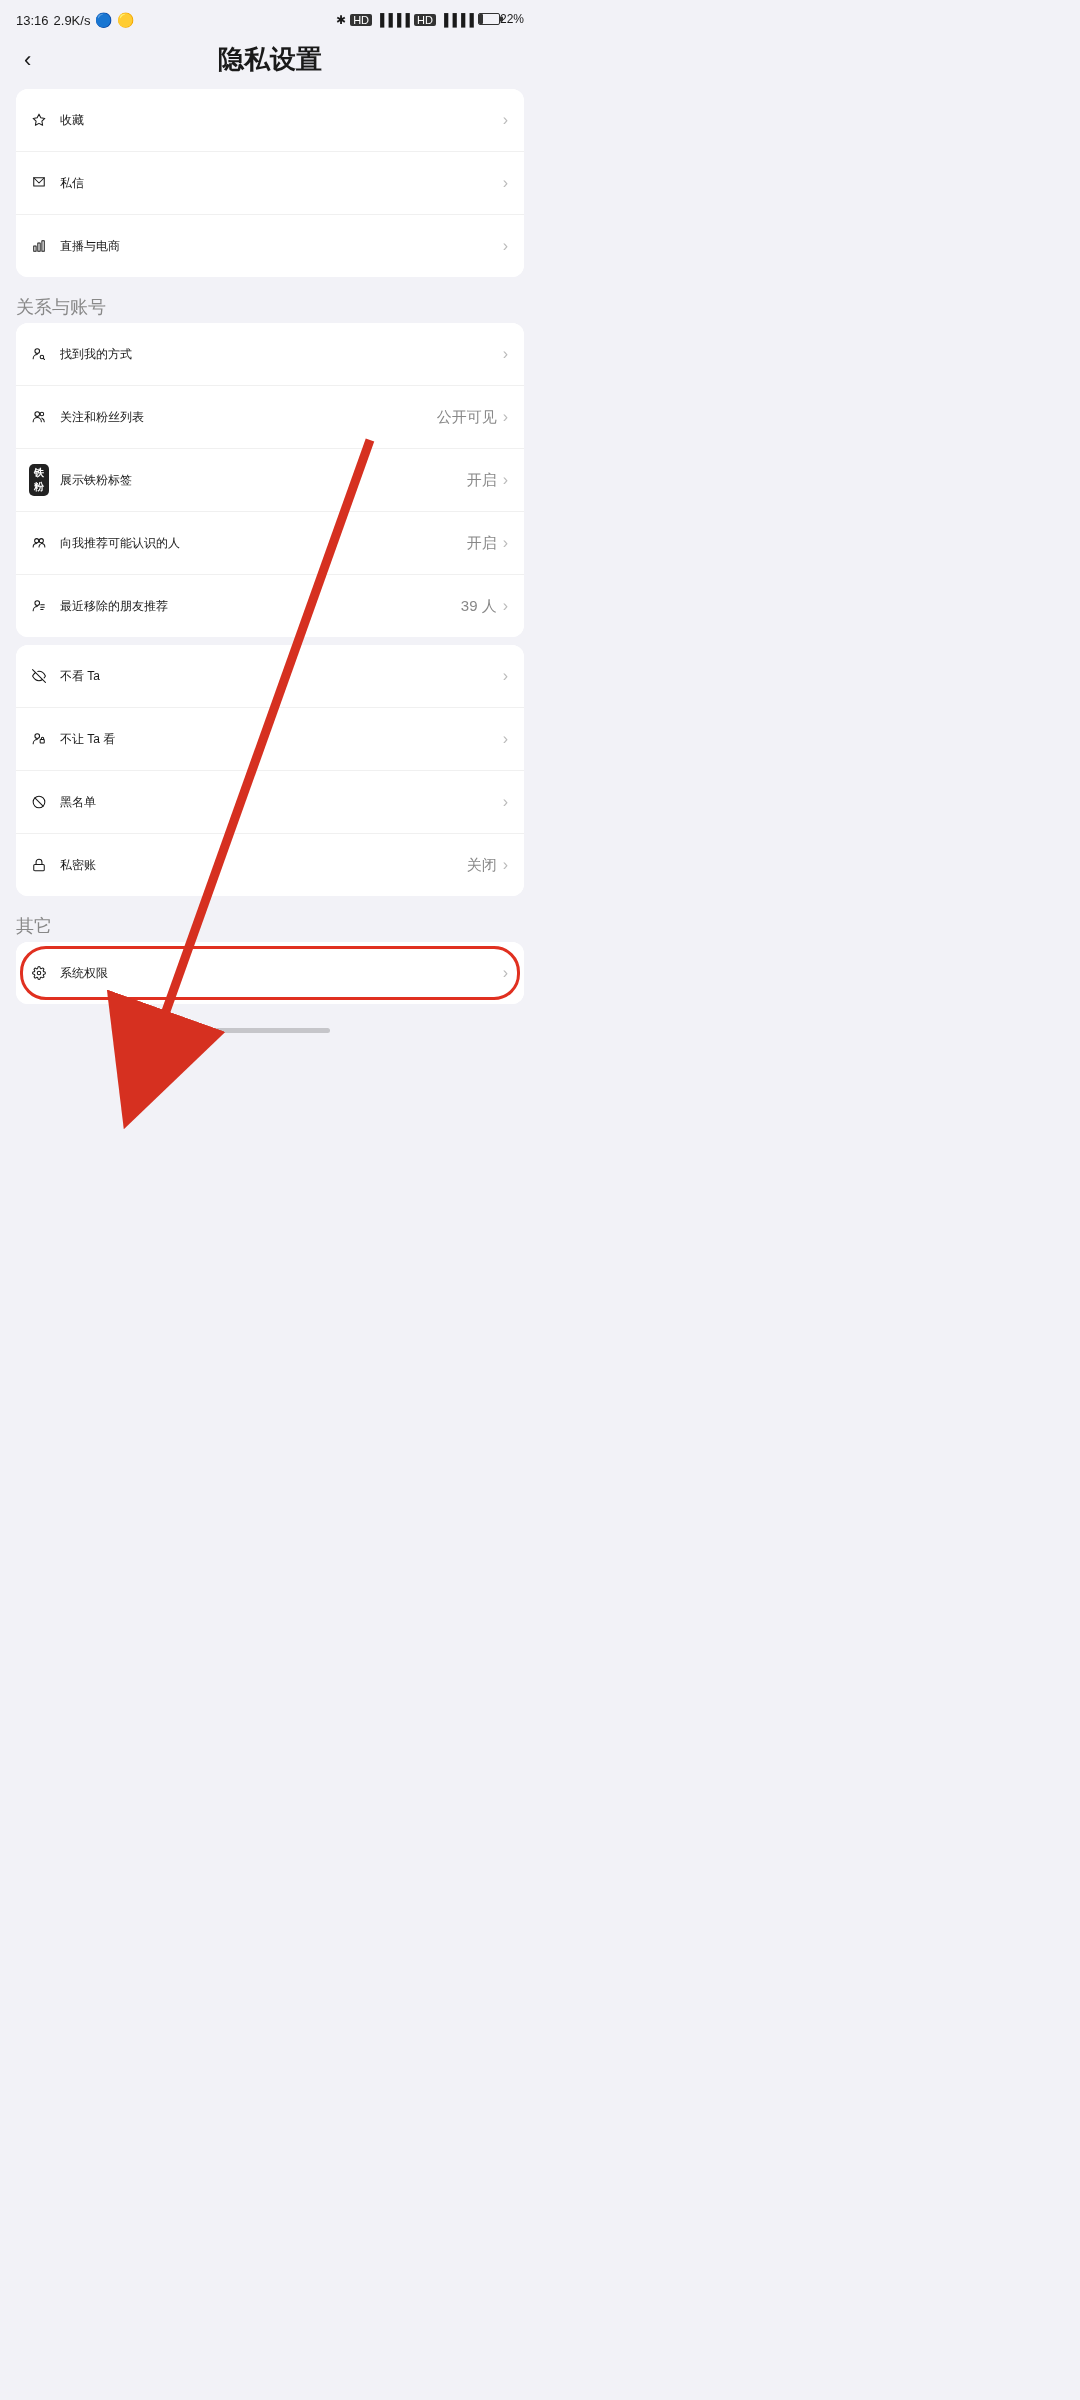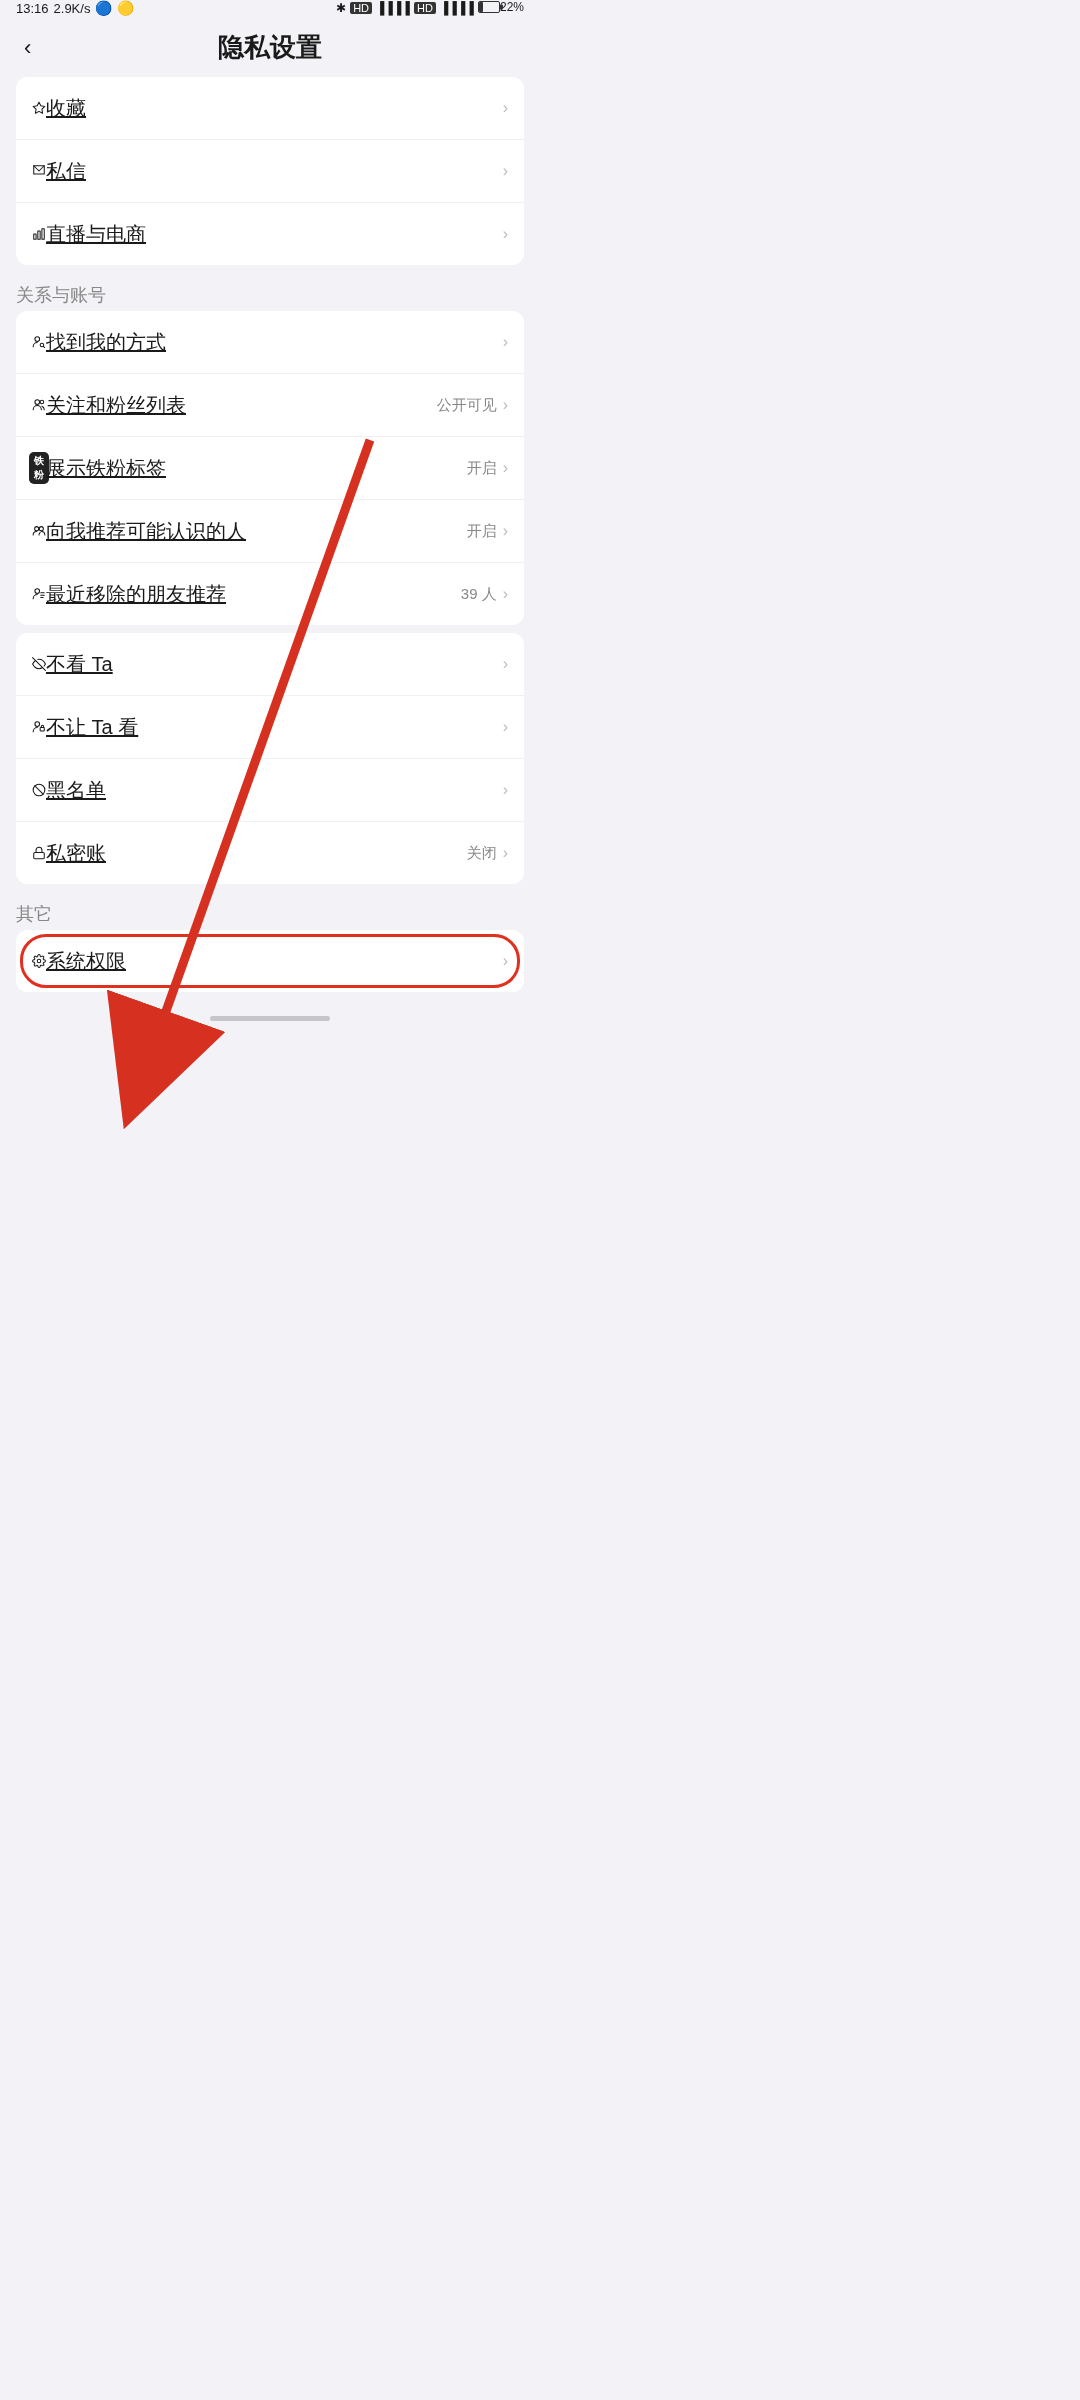--- a/index.html
+++ b/index.html
@@ -14,21 +14,21 @@
       color: #1a1a1a;
       position: relative;
       overflow-x: hidden;
     }
 
     
     .status-bar {
       display: flex;
       justify-content: space-between;
       align-items: center;
-      padding: 0 16px 4px;
+      padding: 12px 16px 4px;
       background: #f2f2f7;
       font-size: 13px;
       font-weight: 500;
       color: #1a1a1a;
     }
     .status-left { display: flex; align-items: center; gap: 5px; }
     .status-right { display: flex; align-items: center; gap: 4px; font-size: 12px; }
 
     
     .nav-bar {
@@ -79,31 +79,30 @@
       position: relative;
     }
     .list-item:last-child { border-bottom: none; }
 
     .item-icon {
       width: 14px;
       height: 30px;
       display: flex;
       align-items: center;
       justify-content: center;
-      margin-right: 0;
+      margin-right: 14px;
       flex-shrink: 0;
       font-size: 20px;
       color: #333;
     }
 
     .item-text {
       flex: 1;
-      font-size: 20px;
-      color: #1a1a1a;
-      text-decoration: underline;
+      font-size: 12px;
+      color: #1a1a1a;
     }
 
     .item-value {
       font-size: 15px;
       color: #888;
       margin-right: 6px;
     }
 
     .chevron {
       font-size: 16px;

